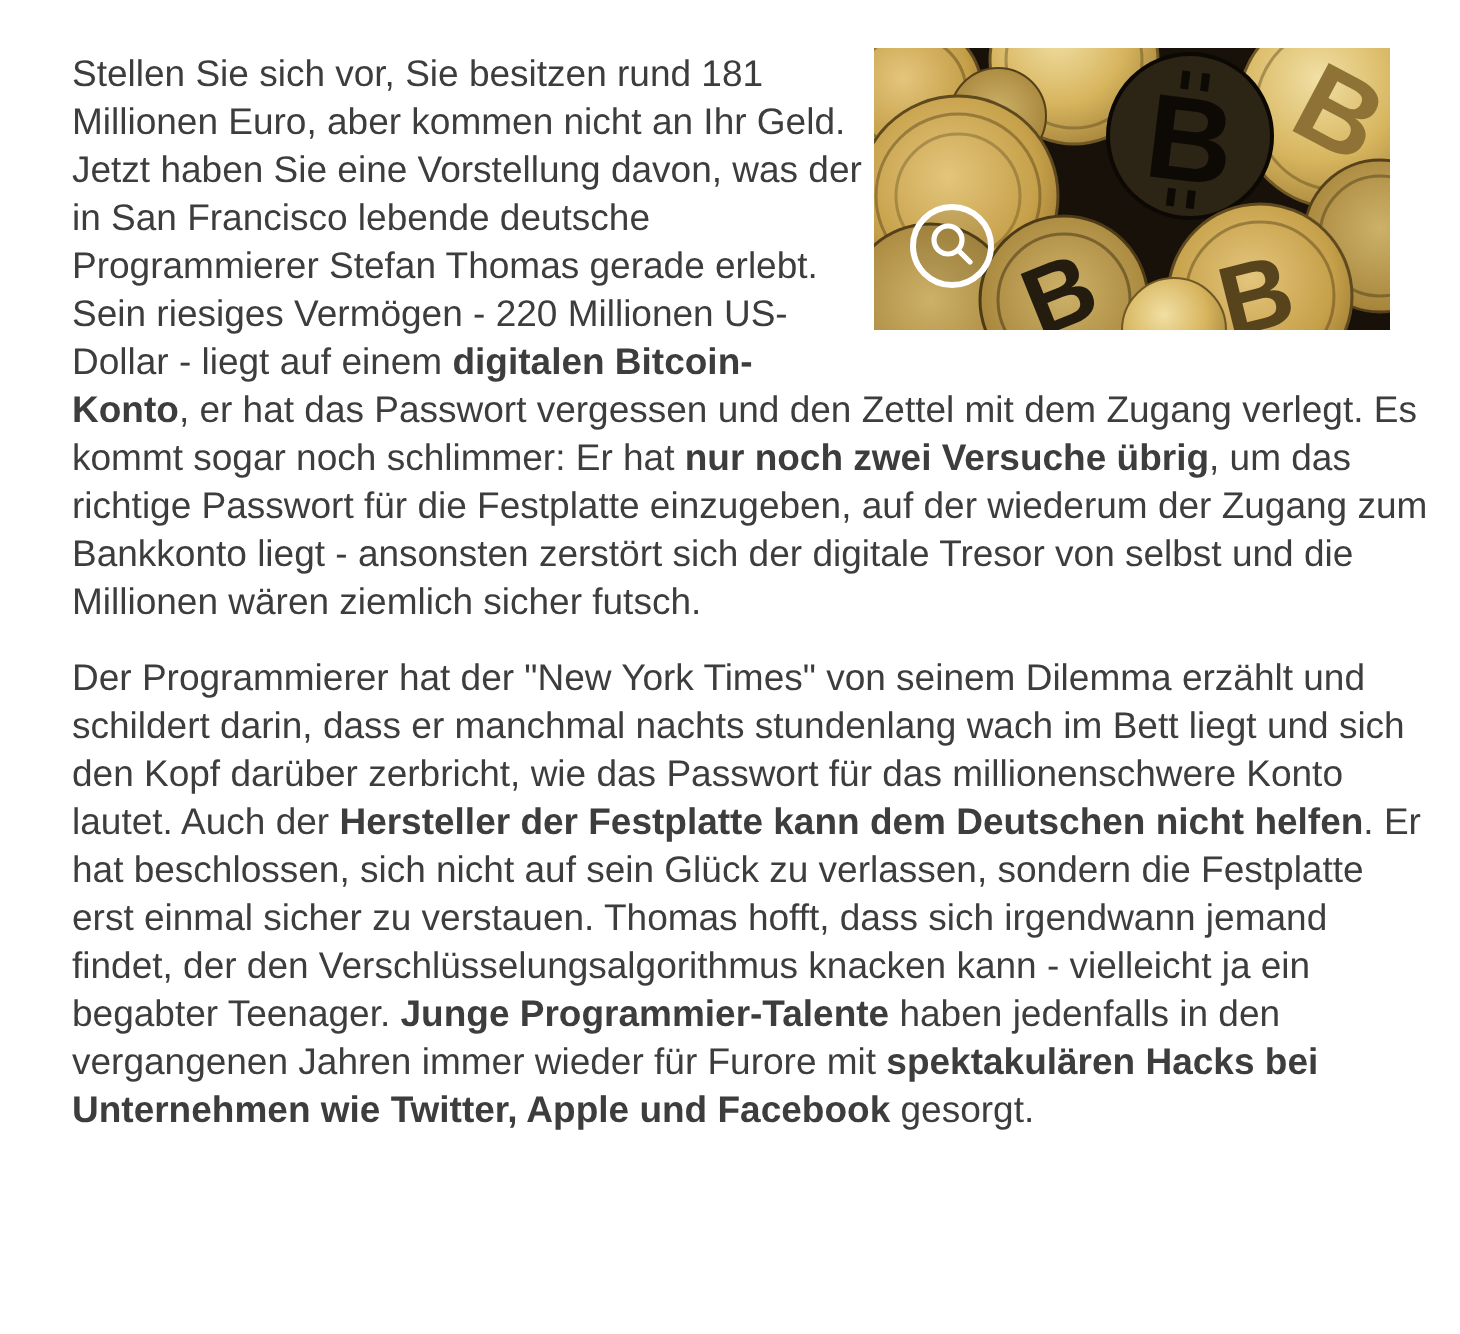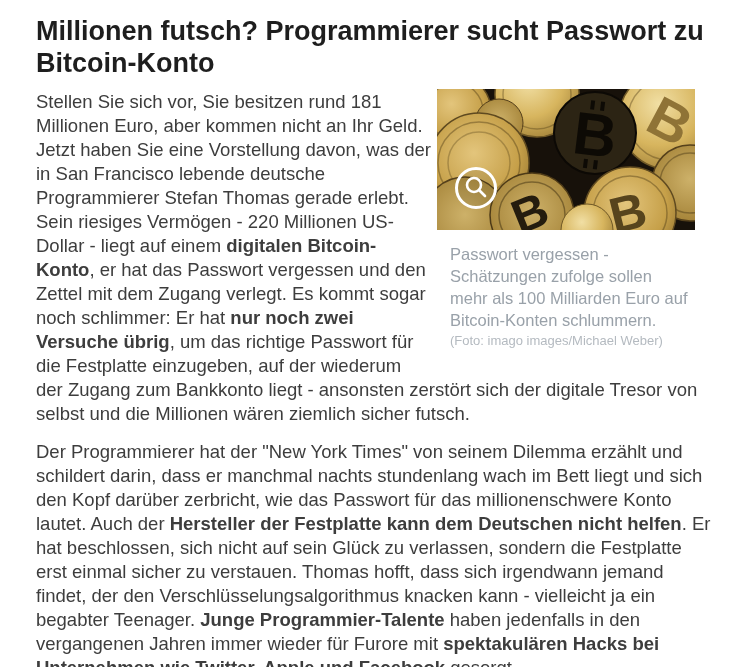--- a/index.html
+++ b/index.html
@@ -72,21 +72,20 @@
     margin-top: 1px;
     font-size: 13px;
     line-height: 18px;
     color: #b4bac0;
   }
 </style>
 </head>
 <body>
 
 <article class="page">
-  <h1 class="headline">Millionen futsch? Programmierer sucht Passwort zu Bitcoin-Konto</h1>
 
   <div class="content">
 
     <figure class="article-figure">
       <div class="photo">
         <svg width="258" height="141" viewBox="0 0 258 141" xmlns="http://www.w3.org/2000/svg">
           <defs>
             <radialGradient id="g1" cx="40%" cy="35%" r="75%">
               <stop offset="0" stop-color="#f1dfa4"></stop>
                 <stop offset="0.55" stop-color="#d7b55e"></stop>
@@ -146,23 +145,19 @@
           </g>
           <circle cx="150" cy="141" r="26" fill="url(#g1)" stroke="#6f5826" stroke-width="1"></circle>
         </svg>
         <div class="zoom-btn">
           <svg width="36" height="36" viewBox="0 0 36 36" xmlns="http://www.w3.org/2000/svg">
             <circle cx="16" cy="15" r="7" fill="none" stroke="#ffffff" stroke-width="2.6"></circle>
             <line x1="21" y1="20" x2="27" y2="26" stroke="#ffffff" stroke-width="2.6" stroke-linecap="round"></line>
           </svg>
         </div>
       </div>
-      <figcaption>
-        <div class="caption-text">Passwort vergessen - Schätzungen zufolge sollen mehr als 100 Milliarden Euro auf Bitcoin-Konten schlummern.</div>
-        <div class="photo-credit">(Foto: imago images/Michael Weber)</div>
-      </figcaption>
     </figure>
 
     <p><span>Stellen Sie sich vor, Sie besitzen rund 181 Millionen Euro, aber kommen nicht an Ihr Geld. Jetzt haben Sie eine Vorstellung davon, was der in San Francisco lebende deutsche Programmierer Stefan Thomas gerade erlebt. Sein riesiges Vermögen - 220 Millionen US-Dollar - liegt auf einem </span><strong>digitalen Bitcoin-Konto</strong><span>, er hat das Passwort vergessen und den Zettel mit dem Zugang verlegt. Es kommt sogar noch schlimmer: Er hat </span><strong>nur noch zwei Versuche übrig</strong><span>, um das richtige Passwort für die Festplatte einzugeben, auf der wiederum der Zugang zum Bankkonto liegt - ansonsten zerstört sich der digitale Tresor von selbst und die Millionen wären ziemlich sicher futsch.</span></p>
     <p><span>Der Programmierer hat der "New York Times" von seinem Dilemma erzählt und schildert darin, dass er manchmal nachts stundenlang wach im Bett liegt und sich den Kopf darüber zerbricht, wie das Passwort für das millionenschwere Konto lautet. Auch der </span><strong>Hersteller der Festplatte kann dem Deutschen nicht helfen</strong><span>. Er hat beschlossen, sich nicht auf sein Glück zu verlassen, sondern die Festplatte erst einmal sicher zu verstauen. Thomas hofft, dass sich irgendwann jemand findet, der den Verschlüsselungsalgorithmus knacken kann - vielleicht ja ein begabter Teenager. </span><strong>Junge Programmier-Talente</strong><span> haben jedenfalls in den vergangenen Jahren immer wieder für Furore mit </span><strong>spektakulären Hacks bei Unternehmen wie Twitter, Apple und Facebook</strong><span> gesorgt.</span></p>
 
   </div>
 </article>
 
 </body></html>

